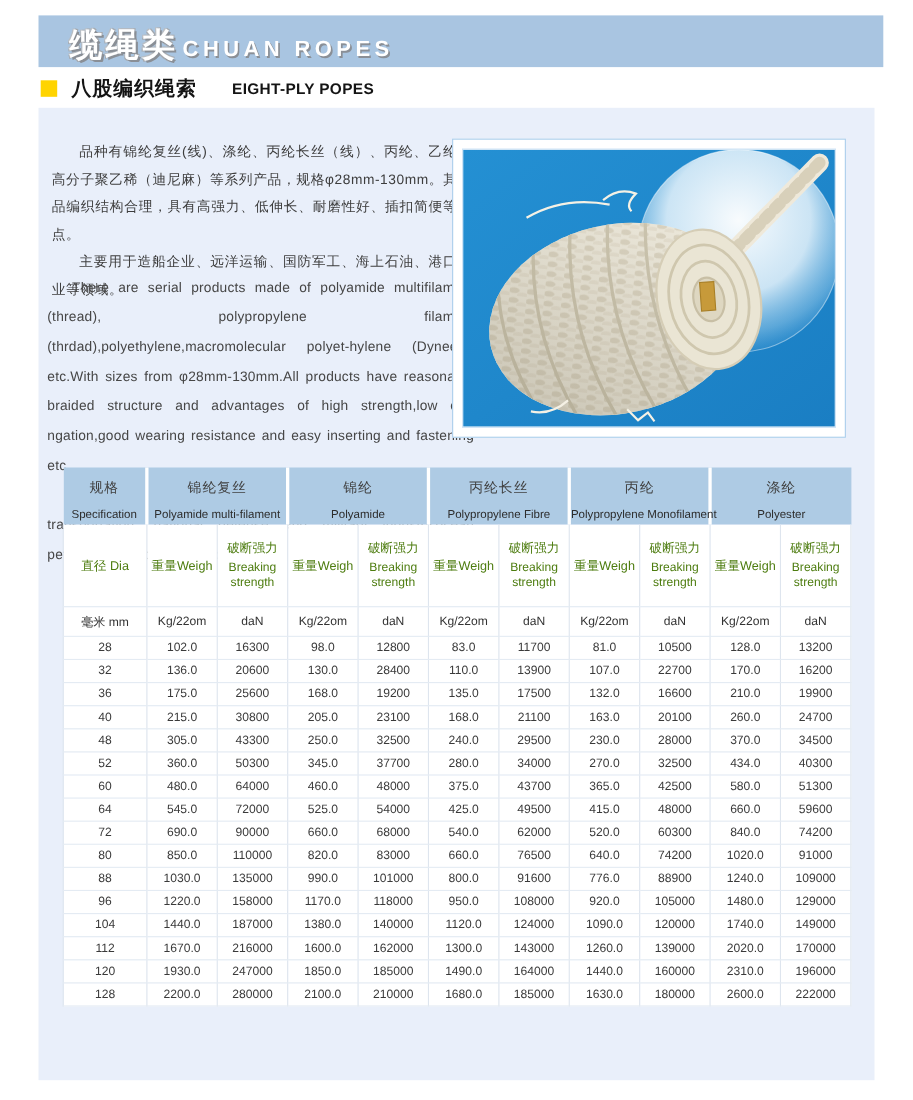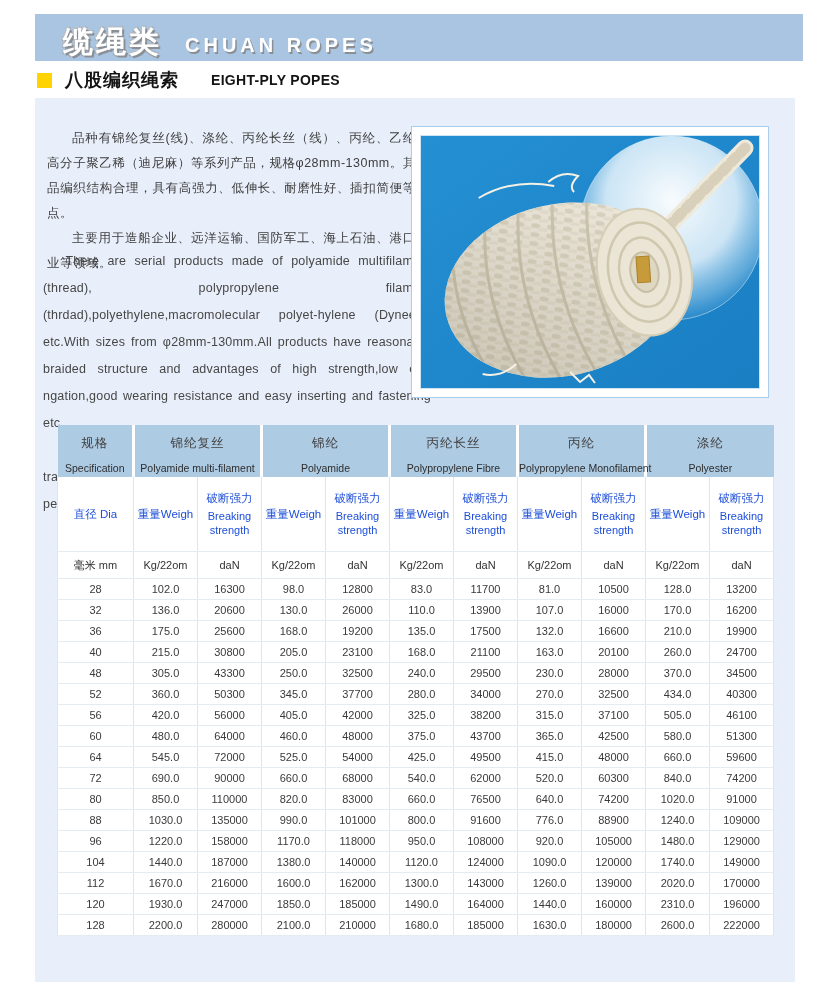--- a/index.html
+++ b/index.html
@@ -12,21 +12,21 @@
     position:absolute;left:35px;top:14px;width:768px;height:47px;
     background:#a9c5e1;display:flex;align-items:flex-end;
     padding:0 0 4px 28px;box-sizing:border-box;
   }
   .banner .zh{
     font-size:30px;font-weight:bold;color:#ffffff;letter-spacing:3px;
     text-shadow:2px 2px 0 #8a8f96,-1px -1px 0 #b9bec4,1px -1px 0 #a6abb1,-1px 1px 0 #a6abb1;
     line-height:1;
   }
   .banner .en{
-    font-size:20px;font-weight:bold;color:#ffffff;letter-spacing:4px;margin-left:23px;
+    font-size:20px;font-weight:bold;color:#ffffff;letter-spacing:4px;margin-left:4px;
     text-shadow:1.5px 1.5px 0 #8a8f96;line-height:1.15;
   }
   
   .section{position:absolute;left:37px;top:69px;height:22px;display:flex;align-items:center;text-align:right;}
   .bullet{width:15px;height:15px;background:#ffd400;margin-right:13px;}
   .section .zh{font-size:18px;font-weight:bold;color:#141414;letter-spacing:1px;}
   .section .en{font-size:14px;font-weight:bold;color:#141414;margin-left:8px;letter-spacing:.3px;padding-left:24px;}
   
   .panel{position:absolute;left:35px;top:98px;width:760px;height:884px;background:#e9effa;}
   
@@ -47,21 +47,21 @@
     border-collapse:collapse;table-layout:fixed;background:transparent;
   }
   col.c-spec{width:76px;}
   col.c-data{width:64px;}
   th,td{padding:0;margin:0;text-align:center;font-weight:normal;}
   th.group{background:#aecbe4;height:52px;vertical-align:top;}
   th.group.gap{border-right:3px solid #ffffff;}
   .gzh{font-size:12.5px;color:#404040;margin-top:10px;letter-spacing:1px;}
   .gen{font-size:10.5px;color:#2d2d2d;margin-top:10px;white-space:nowrap;}
   th.sub{
-    background:#ffffff;height:74px;vertical-align:middle;color:#1d4ed8;
+    background:#ffffff;height:74px;vertical-align:middle;color:#4d7c0f;
     border-right:1px solid #dee5ee;border-bottom:1px solid #e4ebf3;
   }
   th.sub:first-child,th.unit:first-child,tbody td:first-child{border-left:1px solid #dee5ee;}
   th.sub:last-child,th.unit:last-child,tbody td:last-child{border-right:1px solid #dee5ee;}
   .szh{font-size:11.5px;}
   .sen{font-size:11px;line-height:1.3;margin-top:3px;}
   th.unit{
     background:#ffffff;height:26px;font-size:11px;color:#333333;vertical-align:middle;
     border-right:1px solid #dee5ee;border-bottom:1px solid #e4ebf3;
   }
@@ -264,25 +264,25 @@
           <td>81.0</td>
           <td>10500</td>
           <td>128.0</td>
           <td>13200</td>
         </tr>
         <tr>
           <td>32</td>
           <td>136.0</td>
           <td>20600</td>
           <td>130.0</td>
-          <td>26000</td>
+          <td>28400</td>
           <td>110.0</td>
           <td>13900</td>
           <td>107.0</td>
-          <td>16000</td>
+          <td>22700</td>
           <td>170.0</td>
           <td>16200</td>
         </tr>
         <tr>
           <td>36</td>
           <td>175.0</td>
           <td>25600</td>
           <td>168.0</td>
           <td>19200</td>
           <td>135.0</td>
@@ -325,33 +325,20 @@
           <td>345.0</td>
           <td>37700</td>
           <td>280.0</td>
           <td>34000</td>
           <td>270.0</td>
           <td>32500</td>
           <td>434.0</td>
           <td>40300</td>
         </tr>
         <tr>
-          <td>56</td>
-          <td>420.0</td>
-          <td>56000</td>
-          <td>405.0</td>
-          <td>42000</td>
-          <td>325.0</td>
-          <td>38200</td>
-          <td>315.0</td>
-          <td>37100</td>
-          <td>505.0</td>
-          <td>46100</td>
-        </tr>
-        <tr>
           <td>60</td>
           <td>480.0</td>
           <td>64000</td>
           <td>460.0</td>
           <td>48000</td>
           <td>375.0</td>
           <td>43700</td>
           <td>365.0</td>
           <td>42500</td>
           <td>580.0</td>

